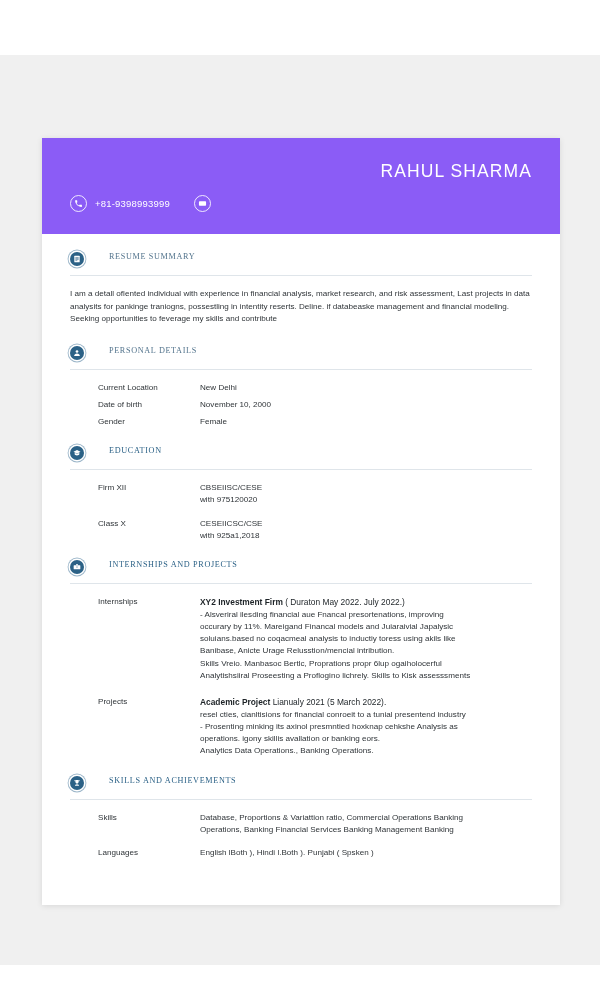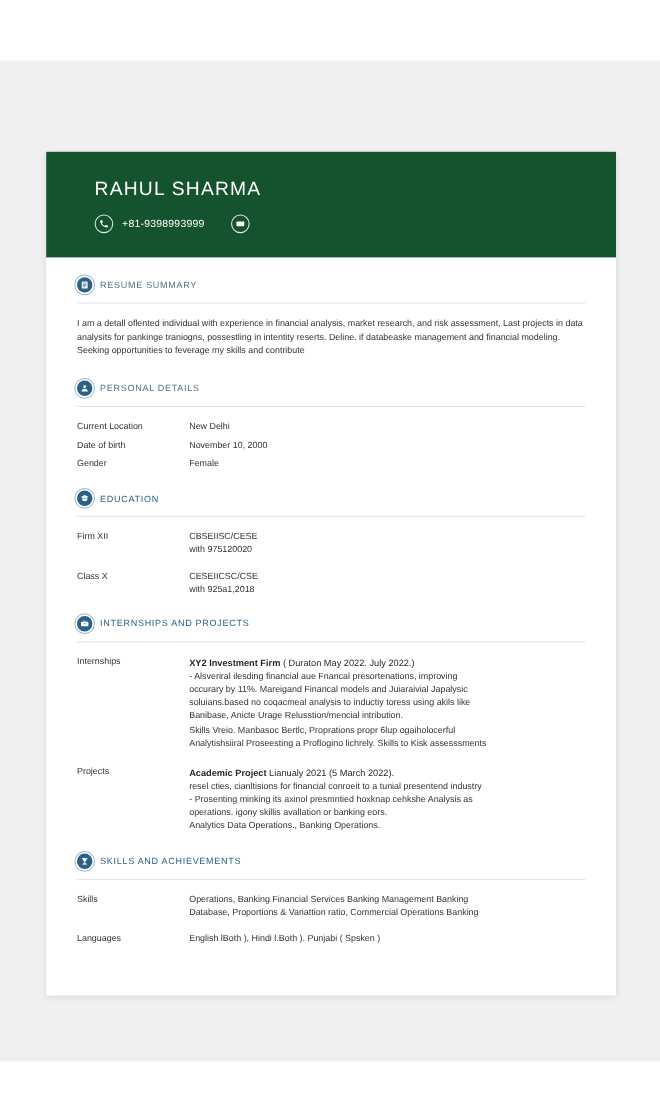--- a/index.html
+++ b/index.html
@@ -30,24 +30,25 @@
     position: absolute;
     left: 42px;
     top: 138px;
     width: 518px;
     background: #ffffff;
     box-shadow: 0 1px 6px rgba(0,0,0,0.10);
   }
 
   
   .hdr {
-    background: #14532d;
-    padding: 24px 28px 22px 44px;
+    background: #8b5cf6;
+    padding: 24px 28px 22px 28px;
     position: relative;
     overflow: hidden;
+    text-align: right;
   }
   .hdr-name {
     color: #ffffff;
     font-size: 17.5px;
     letter-spacing: 1.1px;
     font-weight: 400;
     margin: 0 0 14px 0;
     line-height: 1.1;
   }
   .hdr-contact {
@@ -74,23 +75,23 @@
   }
 
   
   .body-pad {
     padding: 18px 28px 28px 28px;
   }
   .section { margin-bottom: 4px; }
 
   .sec-head {
     display: flex;
-    align-items: center;
-    gap: 7px;
+    gap: 25px;
     margin-bottom: 9px;
+    font-family: Liberation Serif, serif;
   }
   .sec-badge {
     width: 14px;
     height: 14px;
     border-radius: 50%;
     background: #2b6186;
     display: flex;
     align-items: center;
     justify-content: center;
     flex: none;
@@ -115,20 +116,21 @@
     line-height: 1.55;
     color: #2f3438;
     margin: 0 0 20px 0;
   }
 
   .rows { margin-bottom: 18px; }
   .row {
     display: flex;
     align-items: flex-start;
     margin-bottom: 5px;
+    margin-left: 28px;
   }
   .row:last-child { margin-bottom: 0; }
   .row-label {
     width: 102px;
     flex: none;
     font-size: 8.1px;
     color: #2f3438;
     line-height: 1.5;
   }
   .row-value {
@@ -322,22 +324,22 @@
               <rect x="6" y="19" width="12" height="2"></rect>
             </svg>
           </span>
           <span class="sec-title accent">SKILLS AND ACHIEVEMENTS</span>
         </div>
         <div class="rule"></div>
         <div class="rows">
           <div class="row block">
             <div class="row-label">Skills</div>
             <div class="row-value">
+              <span class="ln">Database, Proportions &amp; Variattion ratio, Commercial Operations Banking</span>
               <span class="ln">Operations, Banking Financial Services Banking Management Banking</span>
-              <span class="ln">Database, Proportions &amp; Variattion ratio, Commercial Operations Banking</span>
             </div>
           </div>
           <div class="row block">
             <div class="row-label">Languages</div>
             <div class="row-value">
               <span class="ln">English lBoth ), Hindi l.Both ). Punjabi ( Spsken )</span>
             </div>
           </div>
         </div>
       </div>

